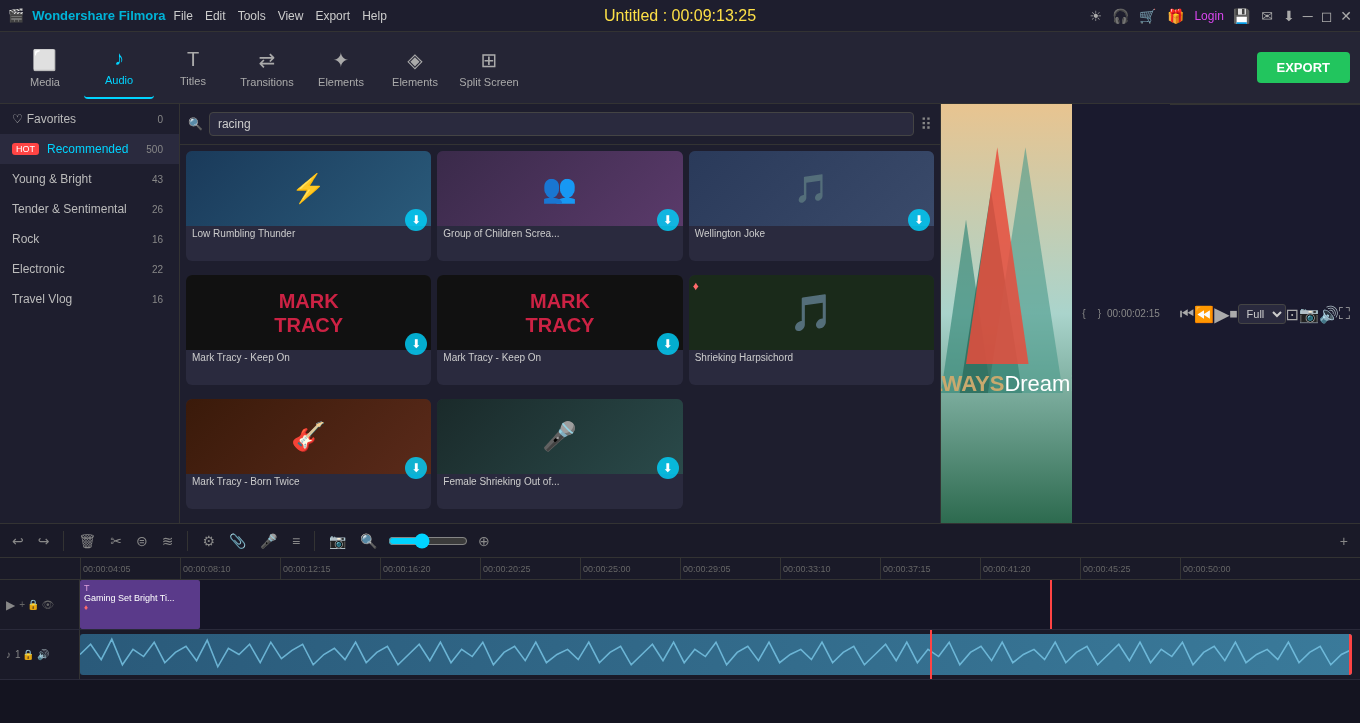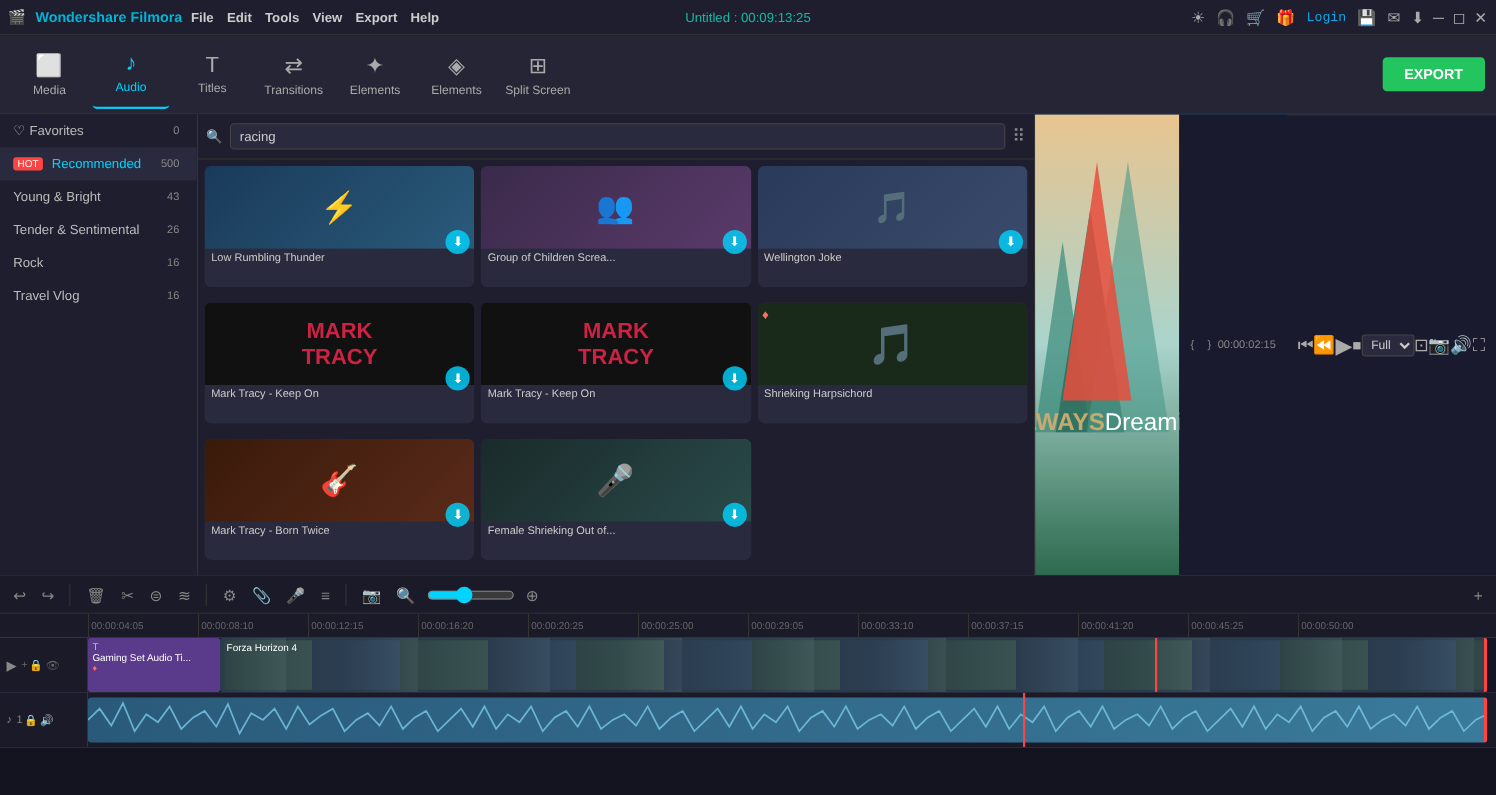--- a/index.html
+++ b/index.html
@@ -4,25 +4,25 @@
   <style>
     * { margin: 0; padding: 0; box-sizing: border-box; }
     body { width: 1360px; height: 723px; background: #1a1a2e; color: #ccc; font-family: 'Segoe UI', sans-serif; font-size: 12px; overflow: hidden; }
 
     
     #titlebar {
       height: 32px; background: #1e1e2e; display: flex; align-items: center; justify-content: space-between;
       padding: 0 8px; border-bottom: 1px solid #333;
     }
     #titlebar .left { display: flex; align-items: center; gap: 8px; }
-    #titlebar .title { color: #14b8a6; font-size: 12px; position: absolute; left: 50%; transform: translateX(-50%); }
+    #titlebar .title { color: #fde047; font-size: 16px; position: absolute; left: 50%; transform: translateX(-50%); }
     #titlebar .right { display: flex; align-items: center; gap: 8px; }
     #titlebar .logo { color: #00b4d8; font-weight: bold; font-size: 13px; }
     #titlebar .menu-items { display: flex; gap: 12px; }
-    #titlebar .menu-items span { color: #ccc; font-size: 12px; cursor: pointer; font-weight: bold; }
+    #titlebar .menu-items span { color: #ccc; font-size: 12px; cursor: pointer; }
     #titlebar .window-controls { display: flex; gap: 8px; }
     #titlebar .window-controls span { color: #aaa; cursor: pointer; font-size: 14px; }
     #titlebar .icons-group { display: flex; gap: 10px; align-items: center; }
     #titlebar .icons-group span { color: #aaa; cursor: pointer; font-size: 14px; }
 
     
     #toolbar {
       height: 72px; background: #252535; display: flex; align-items: center;
       border-bottom: 1px solid #333; padding: 0 10px; gap: 4px;
     }
@@ -180,21 +180,21 @@
       <span>Help</span>
     </div>
   </div>
   <span class="title">Untitled : 00:09:13:25</span>
   <div class="right">
     <div class="icons-group">
       <span>☀</span>
       <span>🎧</span>
       <span>🛒</span>
       <span>🎁</span>
-      <span style="color:#0ea5e9; font-size:12px;font-family:Liberation Mono, monospace;">Login</span>
+      <span style="color:#d946ef; font-size:12px;">Login</span>
       <span>💾</span>
       <span>✉</span>
       <span>⬇</span>
     </div>
     <div class="window-controls">
       <span>─</span>
       <span>◻</span>
       <span>✕</span>
     </div>
   </div>
@@ -259,20 +259,26 @@
       <div class="left-side">
           <span>Tender &amp; Sentimental</span>
         </div>
       <span class="badge">26</span>
     </div>
     <div class="sidebar-item">
       <div class="left-side">
           <span>Rock</span>
         </div>
       <span class="badge">16</span>
+    </div>
+    <div class="sidebar-item">
+      <div class="left-side">
+          <span>Electronic</span>
+        </div>
+      <span class="badge">22</span>
     </div>
     <div class="sidebar-item">
       <div class="left-side">
           <span>Travel Vlog</span>
         </div>
       <span class="badge">16</span>
     </div>
 
     <div style="position:relative; margin-top: auto;">
       
@@ -459,31 +465,24 @@
         <div class="track-controls">
           <button class="tc-btn">+</button>
           <button class="tc-btn">🔒</button>
           <button class="tc-btn">👁</button>
         </div>
       </div>
       <div class="track-content" style="position:relative;">
 
         <div style="position:absolute; top:0; left:0; width:120px; height:100%; background:#5a3a8a; border-radius:2px; display:flex; flex-direction:column; justify-content:flex-start; padding:3px 4px; z-index:2;">
           <span style="font-size:9px; color:#dda0dd;">T</span>
-          <span class="clip-title" style="position:relative; top:auto; left:auto; font-size:9px;">Gaming Set Audio Ti...</span>
+          <span class="clip-title" style="position:relative; top:auto; left:auto; font-size:9px;">Gaming Set Bright Ti...</span>
           <span style="font-size:8px; color:#ff6b6b;">♦</span>
         </div>
 
-        <div style="position:absolute; top:0; left:120px; right:8px; height:100%; background: repeating-linear-gradient(90deg, #2a3a4a 0px, #3a4a5a 60px, #2a3a4a 60px, #2a3a4a 120px); border-radius:2px; overflow:hidden;">
-          <span class="clip-title" style="font-size:9px; color:white;">Forza Horizon 4</span>
-
-          <div style="position:absolute; top:2px; left:4px; right:4px; bottom:2px; background: repeating-linear-gradient(90deg, rgba(50,80,60,0.4) 0px, rgba(80,120,90,0.4) 80px, rgba(40,60,80,0.4) 80px, rgba(60,90,120,0.4) 160px); border-radius:2px;"></div>
-
-          <div style="position:absolute; top:0; right:0; width:3px; height:100%; background:#ff4444;"></div>
-        </div>
 
         <div class="playhead" style="left: calc(120px + 850px);"></div>
       </div>
     </div>
 
     <div class="track audio-track-2">
       <div class="track-header">
         <span class="track-icon" style="font-size:10px;">♪</span>
         <div class="track-controls">
           <button class="tc-btn" style="color:#888;">1</button>

